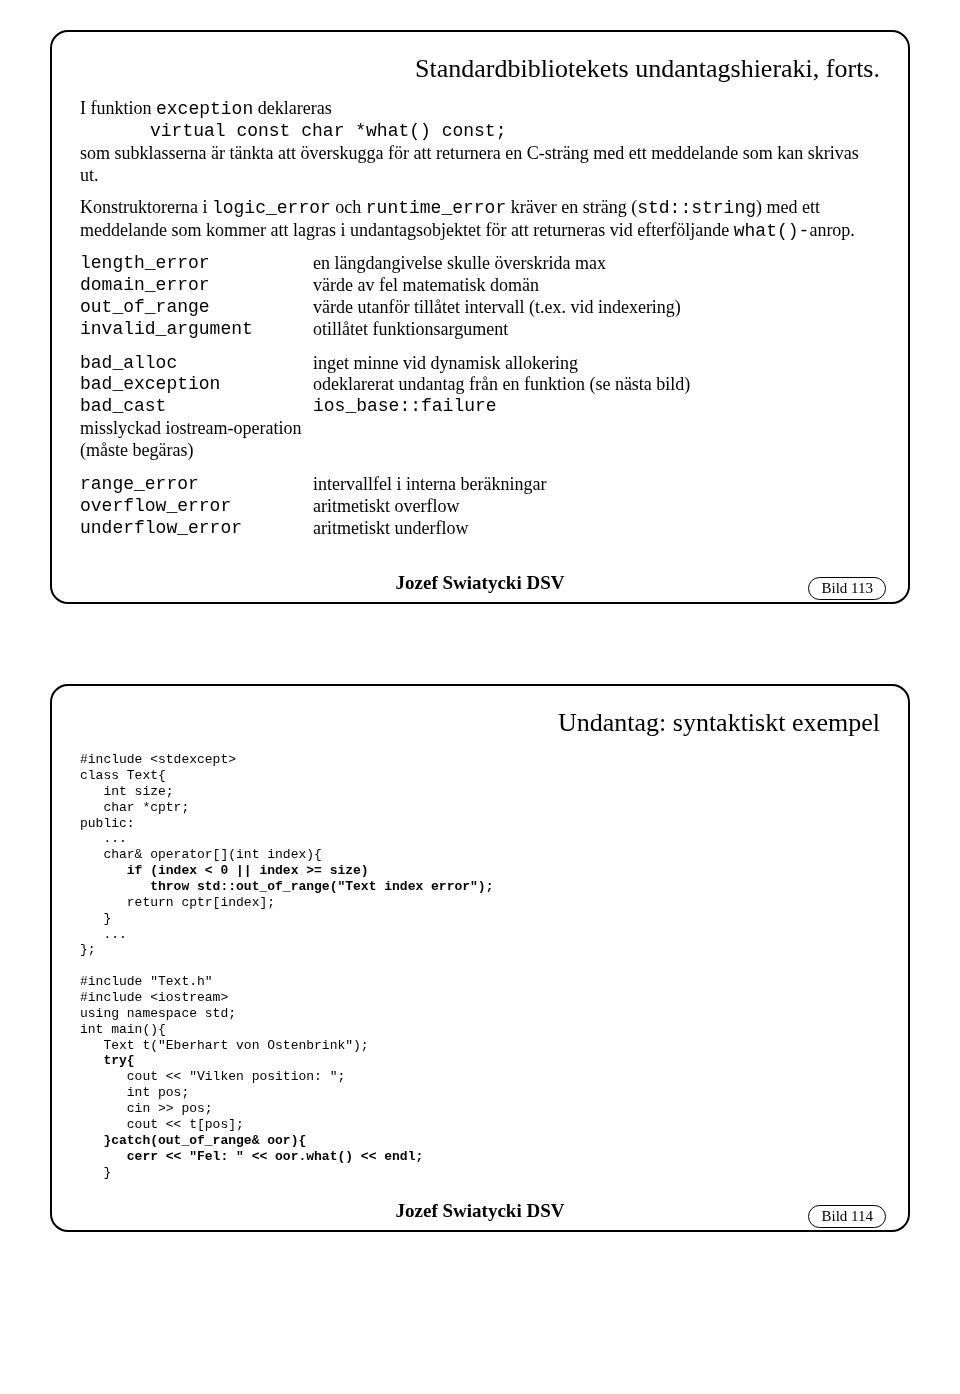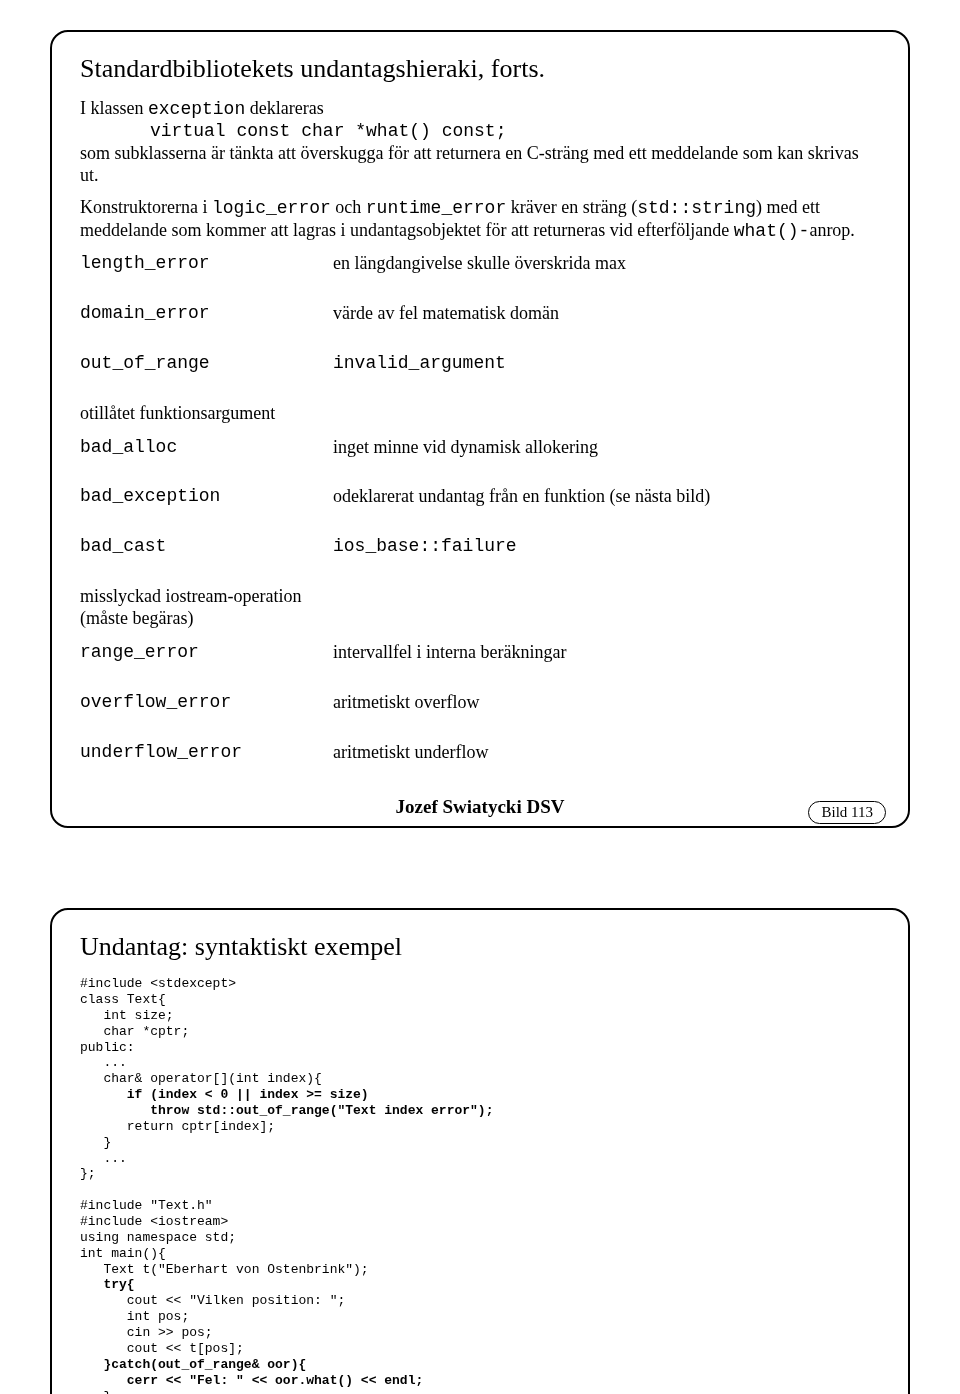--- a/index.html
+++ b/index.html
@@ -12,42 +12,41 @@
   .slide {
     border: 2px solid #000;
     border-radius: 18px;
     margin: 30px 50px 80px 50px;
     padding: 18px 28px 50px 28px;
     position: relative;
     min-height: 520px;
     box-sizing: border-box;
   }
   .slide-title {
-    text-align: left;
+    text-align: right;
     font-size: 26px;
     margin: 4px 0 14px 0;
   }
   .body-text {
     font-size: 18px;
     line-height: 1.22;
   }
   .mono {
     font-family: "Courier New", Courier, monospace;
   }
   .indent1 { padding-left: 70px; display: block; }
   .para { margin: 0 0 10px 0; }
   .defs {
     display: grid;
     grid-template-columns: 225px 1fr;
     column-gap: 8px;
     row-gap: 0;
     margin-bottom: 12px;
     font-size: 18px;
     line-height: 1.22;
-    gap: 28px;
   }
   .defs .term { font-family: "Courier New", Courier, monospace; white-space: nowrap; }
   .footer-author {
     position: absolute;
     bottom: 8px;
     left: 50%;
     transform: translateX(-50%);
     font-size: 19px;
     font-weight: bold;
   }
@@ -69,35 +68,36 @@
   .bold { font-weight: bold; }
 </style>
 </head>
 <body>
 
 <div class="slide">
   <div class="slide-title">Standardbibliotekets undantagshieraki, forts.</div>
 
   <div class="body-text">
     <div class="para">
-      <span>I klassen </span><span class="mono">exception</span><span> deklareras</span><br>
+      <span>I funktion </span><span class="mono">exception</span><span> deklareras</span><br>
       <span class="indent1 mono">virtual const char *what() const;</span>
       <span>som subklasserna är tänkta att överskugga för att returnera en C-sträng med ett meddelande som kan skrivas ut.</span>
     </div>
 
     <div class="para">
       <span>Konstruktorerna i </span><span class="mono">logic_error</span><span> och </span><span class="mono">runtime_error</span><span> kräver en sträng (</span><span class="mono">std::string</span><span>) med ett meddelande som kommer att lagras i undantagsobjektet för att returneras vid efterföljande </span><span class="mono">what()-</span><span>anrop.</span>
     </div>
 
     <div class="defs">
       <div class="term">length_error</div>
         <div>en längdangivelse skulle överskrida max</div>
       <div class="term">domain_error</div>
         <div>värde av fel matematisk domän</div>
       <div class="term">out_of_range</div>
+        <div>värde utanför tillåtet intervall (t.ex. vid indexering)</div>
       <div class="term">invalid_argument</div>
         <div>otillåtet funktionsargument</div>
     </div>
 
     <div class="defs">
       <div class="term">bad_alloc</div>
         <div>inget minne vid dynamisk allokering</div>
       <div class="term">bad_exception</div>
         <div>odeklarerat undantag från en funktion (se nästa bild)</div>
       <div class="term">bad_cast</div>

